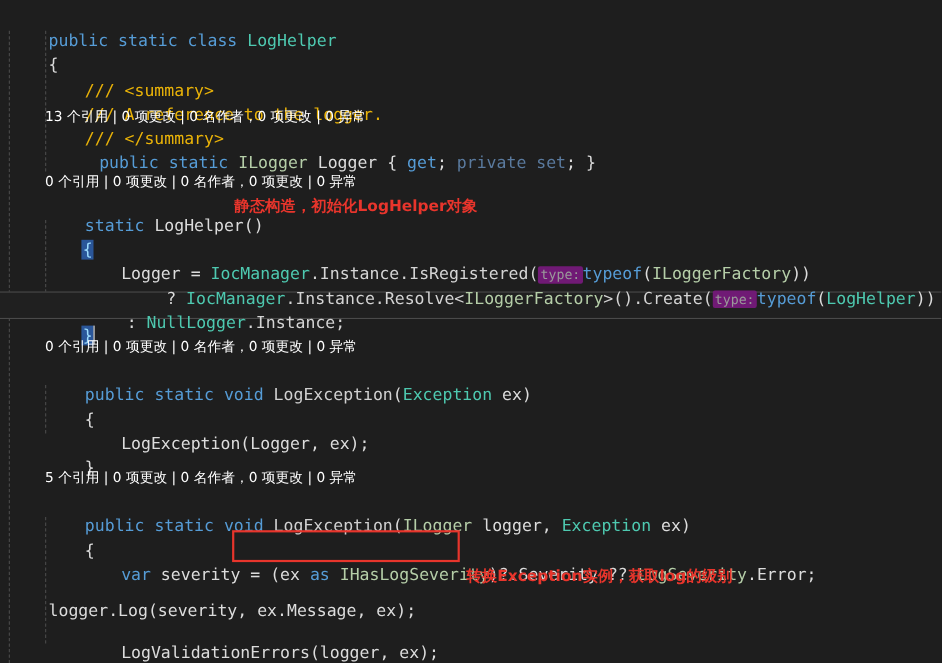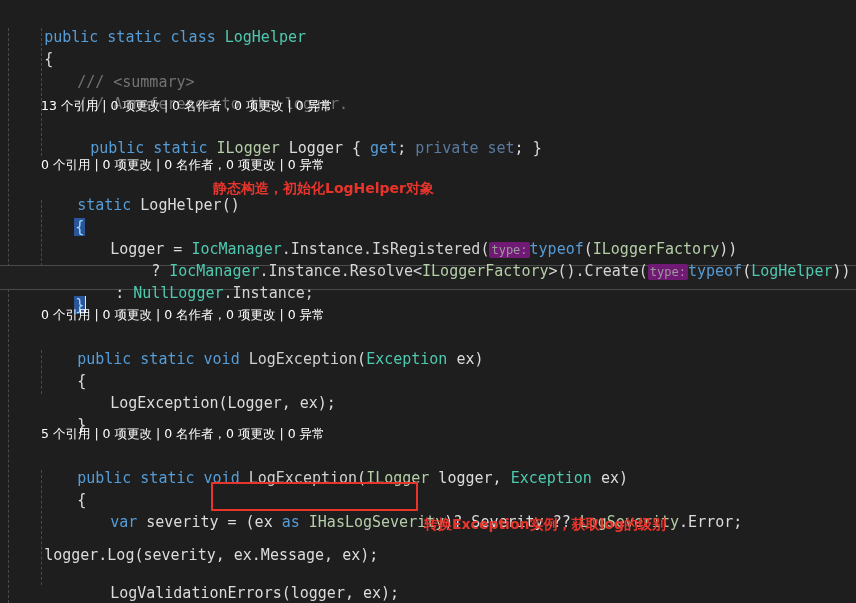--- a/index.html
+++ b/index.html
@@ -54,21 +54,21 @@
     white-space: pre;
     padding-left: 8px;
     box-sizing: border-box;
   }
 
   
   .kw        { color: #569cd6; }  
   .kw-dim    { color: #5a7a9e; }  
   .type      { color: #4ec9b0; }  
   .iface     { color: #b5cea8; }  
-  .cmt       { color: #737373; }  
+  .cmt       { color: #eab308; }  
   .plain     { color: #dcdcdc; }
   .member    { color: #d4d4d4; }
   .methodname{ color: #d0d0d0; }
   .punct     { color: #dcdcdc; }
 
   
   .hint {
     background: #701a75;
     color: #9a9a9a;
     font-size: 12px;
@@ -144,20 +144,23 @@
   </div>
 
   <div class="row" style="top:45px; padding-left:41px;">
     <span class="cmt">/// &lt;summary&gt;</span>
   </div>
 
   <div class="row" style="top:67px; padding-left:41px;">
     <span class="cmt">/// A reference to the logger.</span>
   </div>
 
+  <div class="row" style="top:89px; padding-left:41px;">
+    <span class="cmt">/// &lt;/summary&gt;</span>
+  </div>
 
   <div class="codelens" style="top:96px; left:33px;">13 个引用 | 0 项更改 | 0 名作者，0 项更改 | 0 异常</div>
 
   <div class="row" style="top:111px; padding-left:54px;">
     <span class="kw">public</span><span class="plain"> </span><span class="kw">static</span><span class="plain"> </span><span class="iface">ILogger</span><span class="plain"> </span><span class="plain">Logger</span><span class="plain"> </span><span class="punct">{</span><span class="plain"> </span><span class="kw">get</span><span class="punct">;</span><span class="plain"> </span><span class="kw-dim">private set</span><span class="punct">;</span><span class="plain"> </span><span class="punct">}</span>
   </div>
 
   <div class="codelens" style="top:155px; left:33px;">0 个引用 | 0 项更改 | 0 名作者，0 项更改 | 0 异常</div>
 
   <div class="row" style="top:168px; padding-left:41px;">

